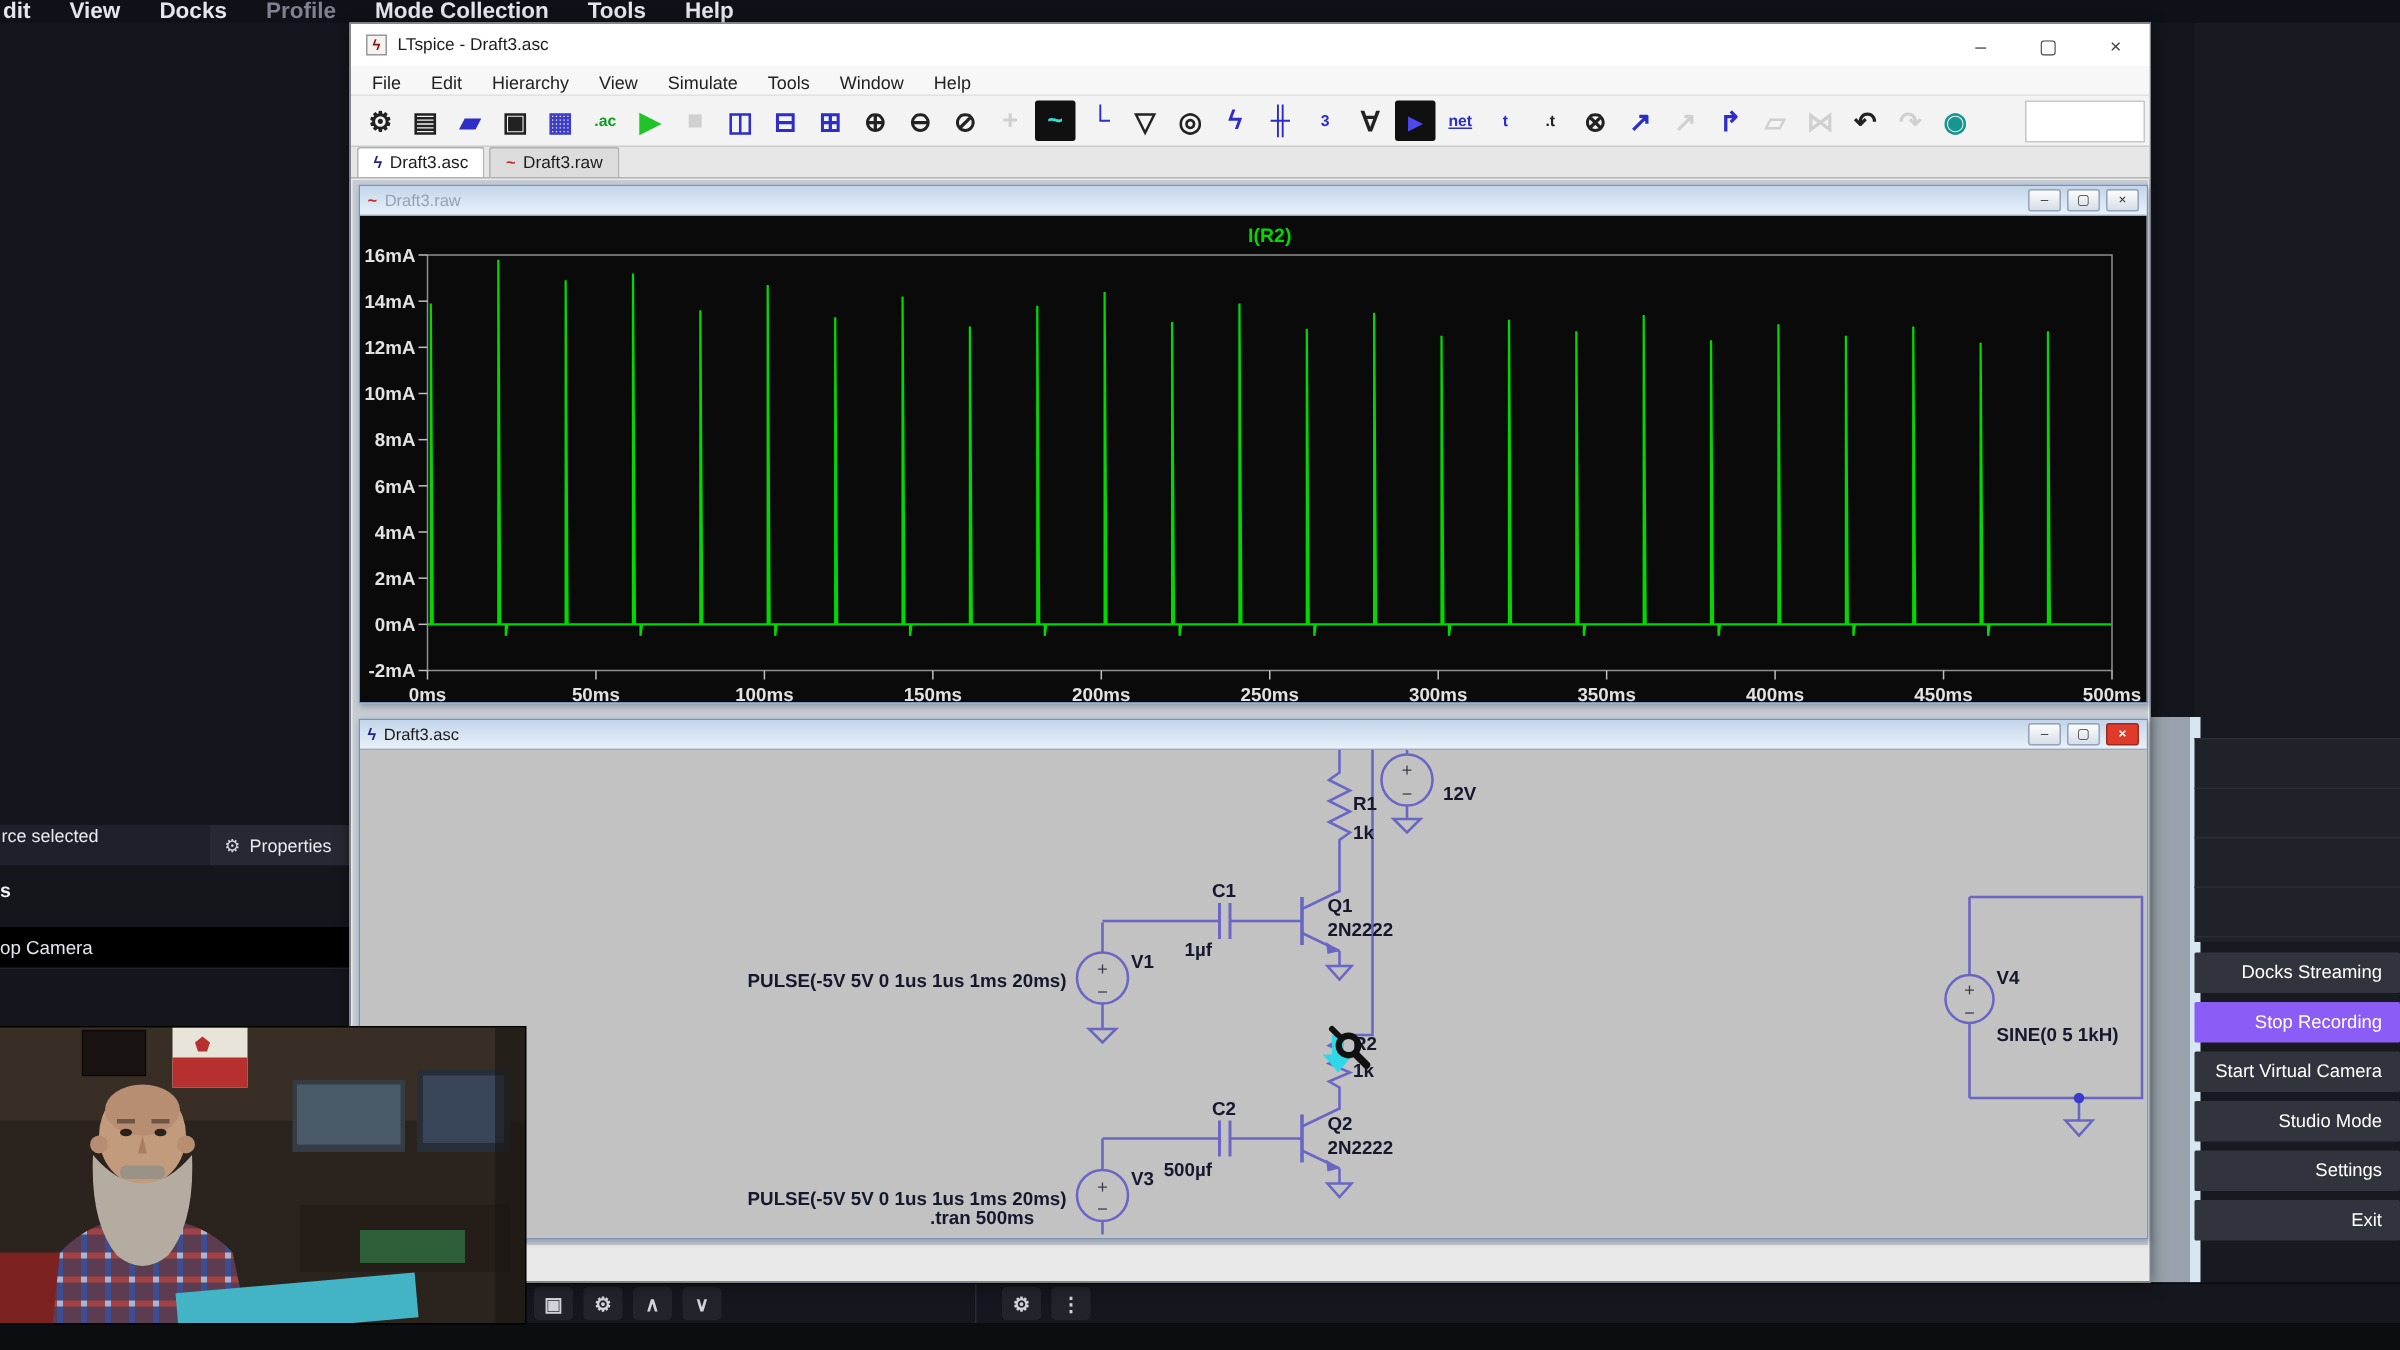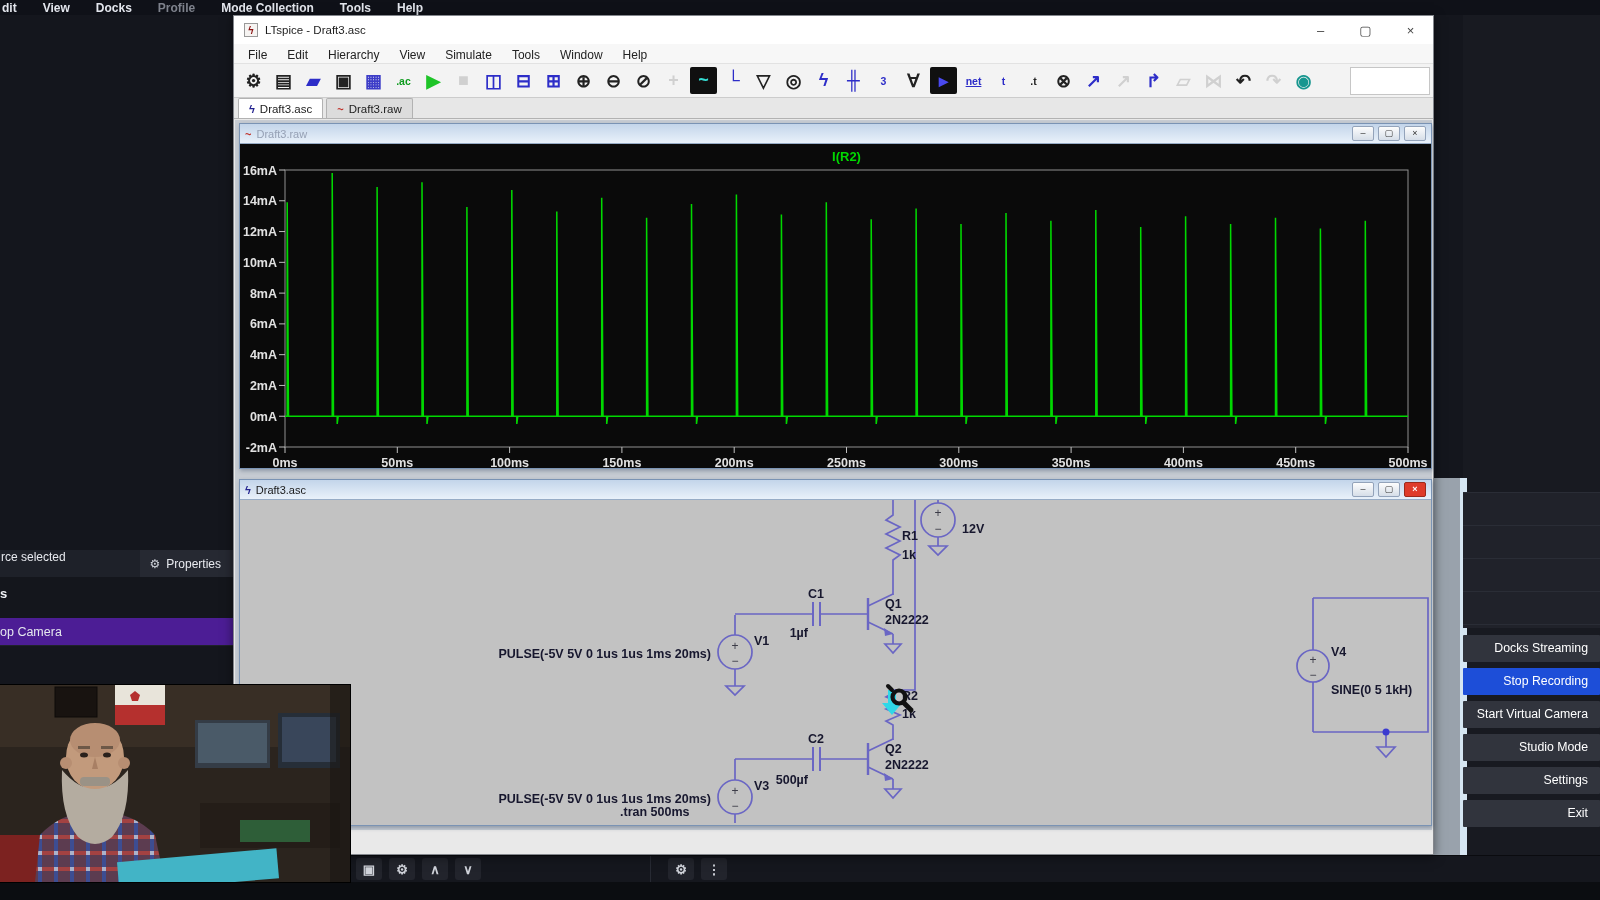--- a/index.html
+++ b/index.html
@@ -2,37 +2,37 @@
 <html><head>
 <meta charset="utf-8">
 <style>
   *{box-sizing:border-box;margin:0;padding:0}
   body{width:1600px;height:900px;overflow:hidden;background:#14161d;font-family:"Liberation Sans",sans-serif}
   .abs{position:absolute}
   #screen{position:relative;width:1600px;height:900px;overflow:hidden;background:#14161d}
 
   
   .obs-topbar{left:0;top:0;width:1600px;height:15px;background:#0f1118;display:flex;align-items:center;gap:26px;padding-left:2px;z-index:5}
-  .obs-menu-item{font-size:12px;font-weight:bold;color:#e3e6ed;white-space:nowrap}
+  .obs-menu-item{font-size:15px;font-weight:bold;color:#e3e6ed;white-space:nowrap}
   .obs-menu-item.dim{color:#7e828c}
   .left-row{left:0;top:550px;width:233px;height:27px;background:#1e2129;z-index:1;display:flex;}
   .left-row-text{font-size:12px;color:#e8eaef;padding-left:1px}
   .props-btn{position:absolute;right:0;top:0;height:27px;display:flex;align-items:center;gap:6px;padding:0 12px 0 10px;background:#262932;color:#e8eaef;font-size:12px}
   .gear-sm{font-size:12px;color:#cfd3da}
   .left-header{left:0;top:577px;width:233px;height:33px;background:#14161c;color:#f0f2f6;font-size:13px;font-weight:bold;display:flex;align-items:center;z-index:1}
   .left-list{left:0;top:618px;width:233px;z-index:1}
-  .src-item{display:block;height:28px;line-height:28px;color:#e4e7ee;font-size:12.5px;background:#4c1d95;border-bottom:1px solid #1f222a}
+  .src-item{display:block;height:28px;line-height:28px;color:#e4e7ee;font-size:12.5px;background:#000000;border-bottom:1px solid #1f222a}
   .obs-right-dark{left:1463px;top:15px;width:137px;height:885px;background:#181a21;z-index:1}
   .mixer-rows{left:1463px;top:492px;width:137px;height:136px;background:#20222a;border-top:1px solid #2a2d36;z-index:2}
   .mixer-rows div{height:33px;border-bottom:1px solid #2a2d36}
   .grey-strip{left:1434px;top:478px;width:26px;height:377px;background:#99a2ac;z-index:2}
   .lite-strip{left:1460px;top:478px;width:7px;height:377px;background:#d6e6f2;z-index:2}
   .obs-ctrl{left:1463px;top:635px;width:137px;z-index:3}
   .obs-btn{display:block;width:137px;height:27px;line-height:27px;background:#31343d;color:#fff;font-size:12.3px;text-align:right;padding-right:12px;margin-bottom:6px;border-radius:1px;cursor:pointer}
-  .obs-btn.active{background:#1d4ed8}
+  .obs-btn.active{background:#8b5cf6}
   .obs-bottombar{left:350px;top:855px;width:1250px;height:27px;background:#15171e;z-index:4;border-top:1px solid #0a0b0f}
   .bb-group{position:absolute;top:2px;display:flex;gap:7px}
   .bb-ico{width:26px;height:22px;display:flex;align-items:center;justify-content:center;background:#22242c;border-radius:3px;color:#d0d3da;font-size:13px;font-weight:bold}
   .bb-sep{position:absolute;left:300px;top:0;width:1px;height:27px;background:#272a33}
   .obs-footer{left:0;top:882px;width:1600px;height:18px;background:#0b0d11;z-index:6}
 
   
   .lt-win{left:233px;top:15px;width:1201px;height:840px;background:#e9e9e9;border:1px solid #83868c;z-index:10;box-shadow:0 2px 10px rgba(0,0,0,.5)}
   .lt-title{height:28px;background:#ffffff;display:flex;align-items:center;gap:7px;padding-left:10px}
   .app-ico{width:14px;height:14px;border:1px solid #999;background:#f6f4f2;color:#8b1111;font-size:10px;font-weight:bold;display:flex;align-items:center;justify-content:center}

